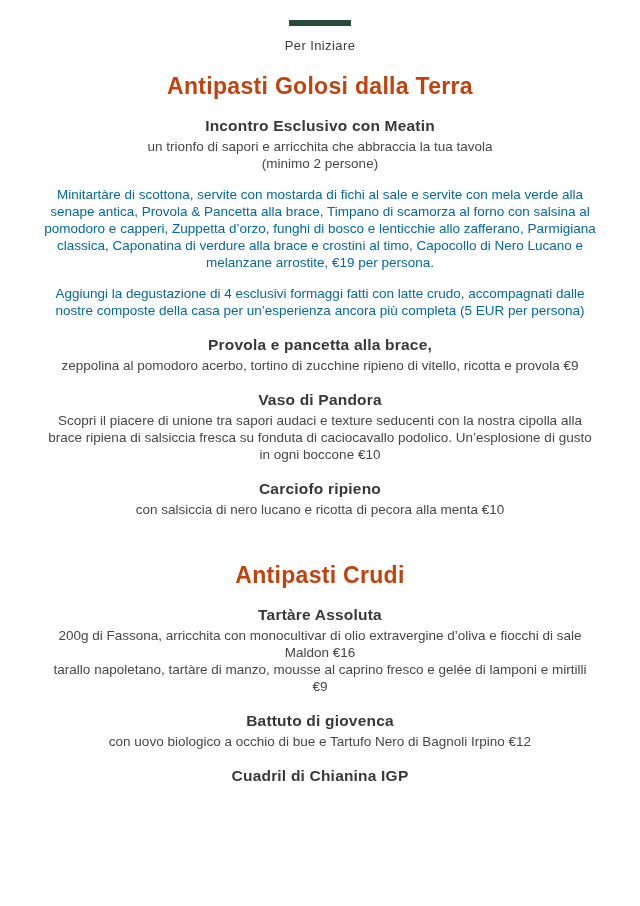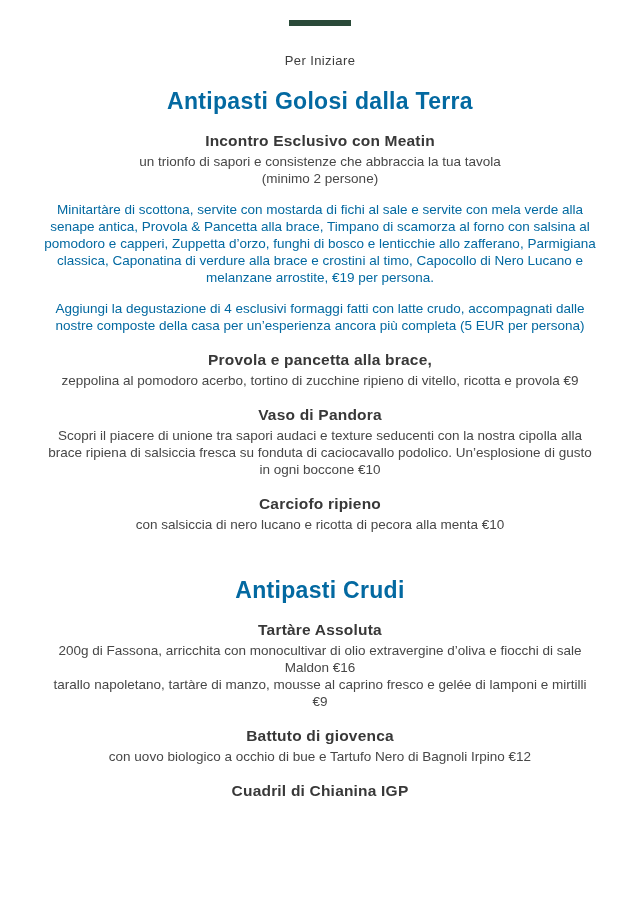--- a/index.html
+++ b/index.html
@@ -9,27 +9,27 @@
     color:#474747;
     -webkit-font-smoothing:antialiased;
   }
   .menu { padding:0 44px; text-align:center; }
 
   .topbar {
     width:62px; height:6px; margin:20px auto 0;
     background:#2a4a39;
   }
   .eyebrow {
-    margin-top:27px;
+    margin-top:12px;
     font-size:13px; letter-spacing:.4px; color:#3d3d3d;
   }
   .section-title {
     margin:20px 0 0;
     font-size:23px; font-weight:bold; letter-spacing:.3px;
-    color:#0369a1;
+    color:#c2410c;
   }
   .section-title.second { margin-top:44px; }
 
   .item-title {
     margin:17px 0 3px;
     font-size:15.5px; font-weight:bold; color:#383838;
     letter-spacing:.2px;
     text-align:center;
   }
   .item-desc {
@@ -46,21 +46,21 @@
 
 <div class="menu">
 
   <div class="topbar"></div>
 
   <div class="eyebrow">Per Iniziare</div>
 
   <h1 class="section-title">Antipasti Golosi dalla Terra</h1>
 
   <h3 class="item-title">Incontro Esclusivo con Meatin</h3>
-  <div class="item-desc">un trionfo di sapori e consistenze che abbraccia la tua tavola</div>
+  <div class="item-desc">un trionfo di sapori e arricchita che abbraccia la tua tavola</div>
   <div class="item-desc">(minimo 2 persone)</div>
   <p class="item-par">Minitartàre di scottona, servite con mostarda di fichi al sale e servite con mela verde alla senape antica, Provola &amp; Pancetta alla brace, Timpano di scamorza al forno con salsina al pomodoro e capperi, Zuppetta d’orzo, funghi di bosco e lenticchie allo zafferano, Parmigiana classica, Caponatina di verdure alla brace e crostini al timo, Capocollo di Nero Lucano e melanzane arrostite, €19 per persona.</p>
   <p class="item-par">Aggiungi la degustazione di 4 esclusivi formaggi fatti con latte crudo, accompagnati dalle nostre composte della casa per un’esperienza ancora più completa (5 EUR per persona)</p>
 
   <h3 class="item-title">Provola e pancetta alla brace,</h3>
   <div class="item-desc">zeppolina al pomodoro acerbo, tortino di zucchine ripieno di vitello, ricotta e provola €9</div>
 
   <h3 class="item-title">Vaso di Pandora</h3>
   <div class="item-desc">Scopri il piacere di unione tra sapori audaci e texture seducenti con la nostra cipolla alla brace ripiena di salsiccia fresca su fonduta di caciocavallo podolico. Un’esplosione di gusto in ogni boccone €10</div>
 

